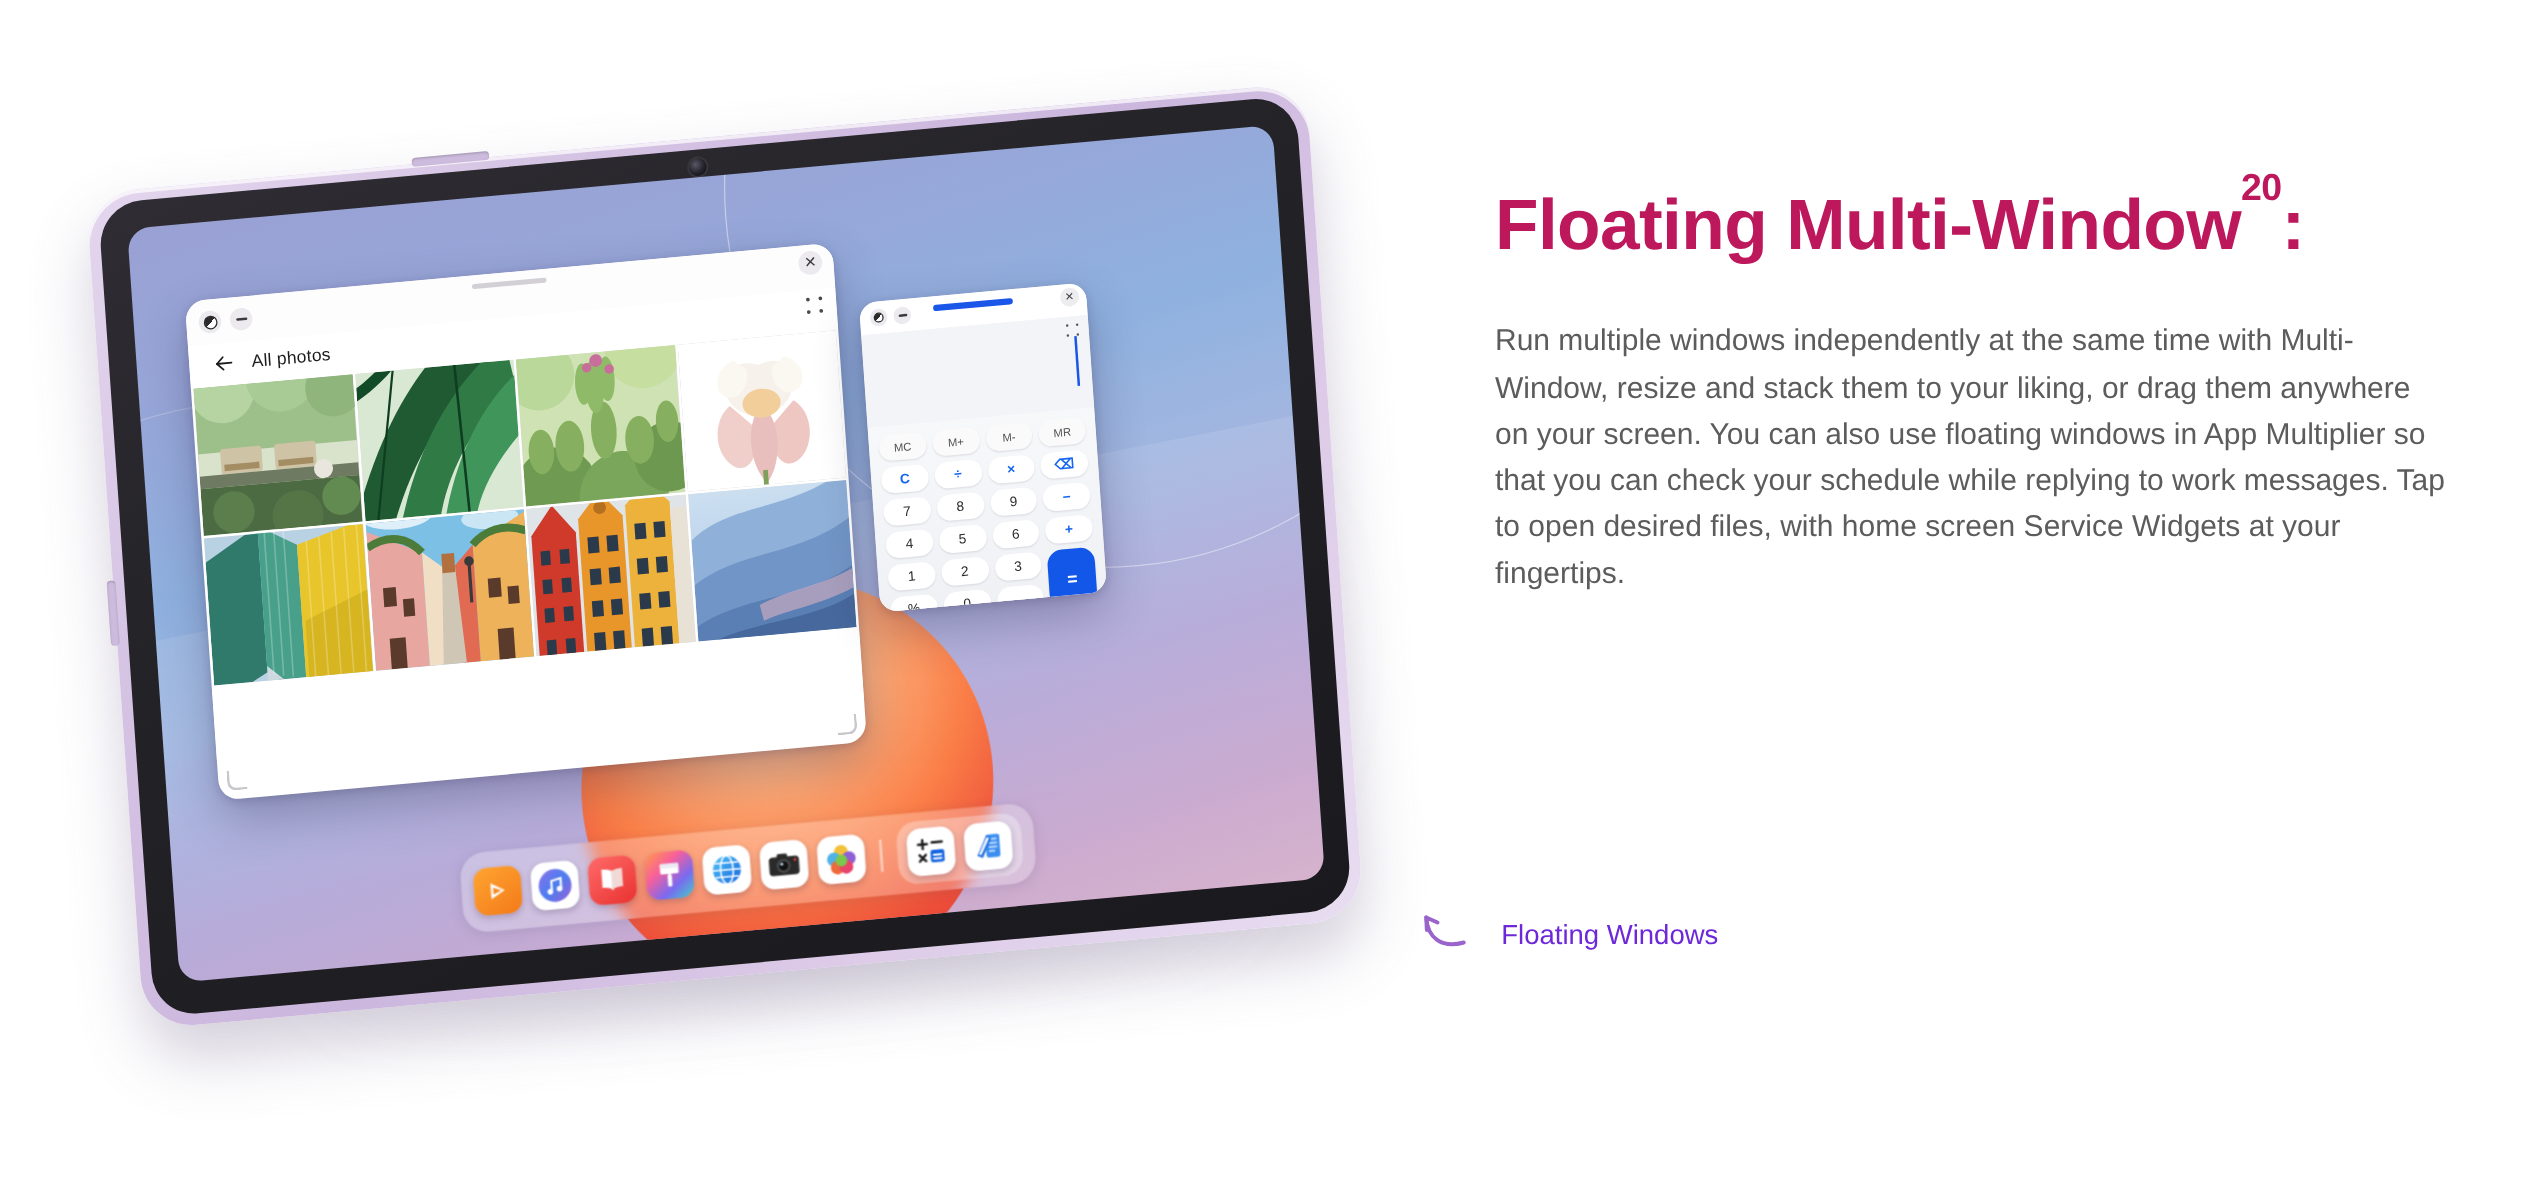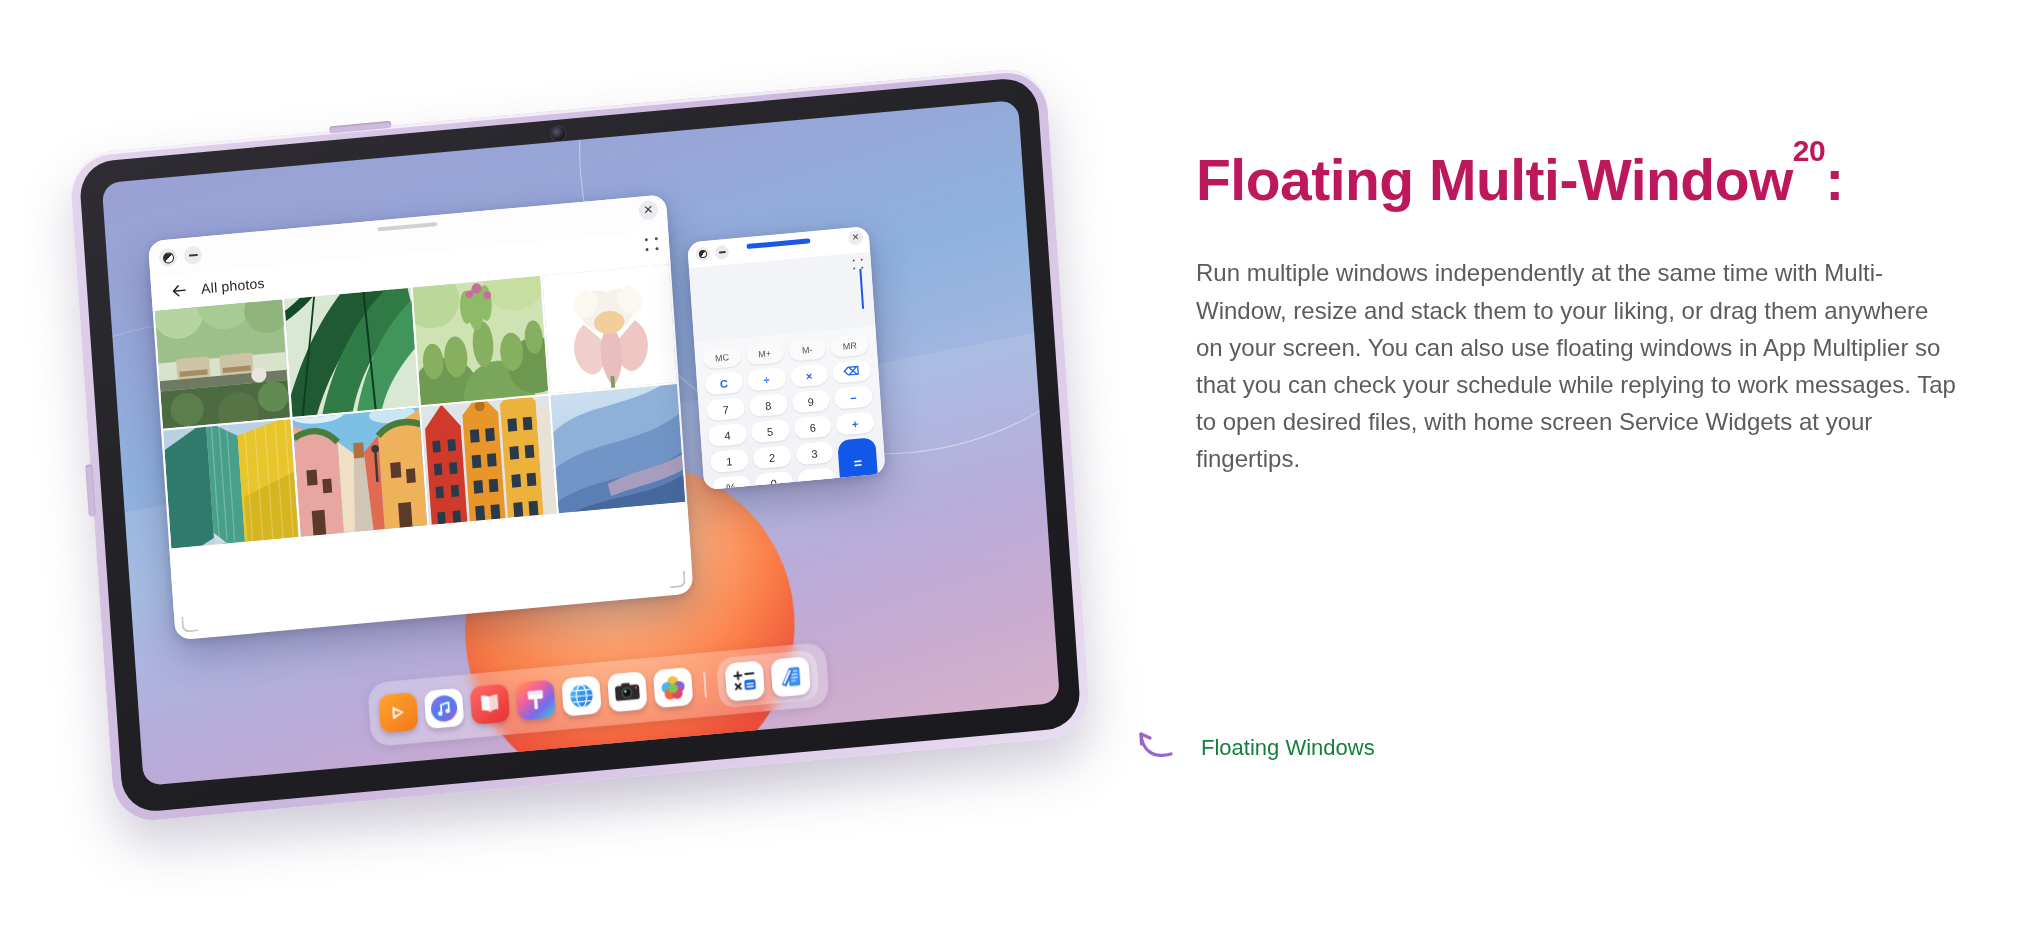--- a/index.html
+++ b/index.html
@@ -228,21 +228,21 @@
   .body-copy {
     margin-top: 44px;
     font-size: 24px; line-height: 1.55; color: #5c5c5c; font-weight: 400;
     max-width: 760px;
   }
   .caption-row {
     position: absolute; left: 1135px; top: 728px;
     display: flex; align-items: center; gap: 22px;
   }
   .caption-arrow { width: 44px; height: 40px; flex: none; }
-  .caption-text { font-size: 22px; color: #15803d; }
+  .caption-text { font-size: 22px; color: #6d28d9; }
 </style>
 </head>
 <body>
 
 <div class="page">
 
   <div class="device-stage">
     <div class="tablet-shadow"></div>
 
     <div class="tablet">

